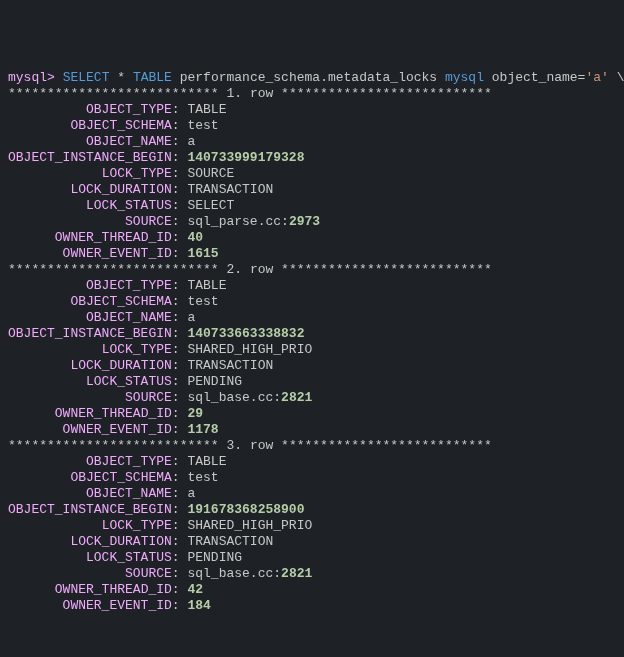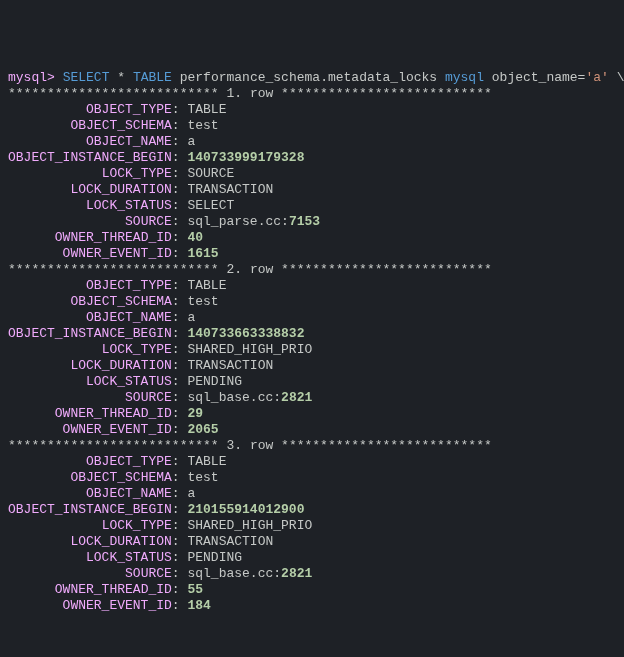--- a/index.html
+++ b/index.html
@@ -30,40 +30,40 @@
 
 <div><span><span class="prompt">mysql&gt;</span> <span class="kw">SELECT</span> <span class="txt">*</span> <span class="kw">TABLE</span> <span class="txt">performance_schema.metadata_locks</span> <span class="kw">mysql</span> <span class="txt">object_name=</span><span class="str">'a'</span> <span class="txt">\G</span></span>
 <span><span class="sep">***************************</span> <span class="txt">1.</span> <span class="txt">row</span> <span class="sep">***************************</span></span>
           <span class="label">OBJECT_TYPE</span>: <span class="val">TABLE</span>
         <span class="label">OBJECT_SCHEMA</span>: <span class="val">test</span>
           <span class="label">OBJECT_NAME</span>: <span class="val">a</span>
 <span class="label">OBJECT_INSTANCE_BEGIN</span>: <span class="num">140733999179328</span>
             <span class="label">LOCK_TYPE</span>: <span class="val">SOURCE</span>
         <span class="label">LOCK_DURATION</span>: <span class="val">TRANSACTION</span>
           <span class="label">LOCK_STATUS</span>: <span class="val">SELECT</span>
-               <span class="label">SOURCE</span>: <span class="val">sql_parse.cc:</span><span class="num">7153</span>
+               <span class="label">SOURCE</span>: <span class="val">sql_parse.cc:</span><span class="num">2973</span>
       <span class="label">OWNER_THREAD_ID</span>: <span class="num">40</span>
        <span class="label">OWNER_EVENT_ID</span>: <span class="num">1615</span>
 <span><span class="sep">***************************</span> <span class="txt">2.</span> <span class="txt">row</span> <span class="sep">***************************</span></span>
           <span class="label">OBJECT_TYPE</span>: <span class="val">TABLE</span>
         <span class="label">OBJECT_SCHEMA</span>: <span class="val">test</span>
           <span class="label">OBJECT_NAME</span>: <span class="val">a</span>
 <span class="label">OBJECT_INSTANCE_BEGIN</span>: <span class="num">140733663338832</span>
             <span class="label">LOCK_TYPE</span>: <span class="val">SHARED_HIGH_PRIO</span>
         <span class="label">LOCK_DURATION</span>: <span class="val">TRANSACTION</span>
           <span class="label">LOCK_STATUS</span>: <span class="val">PENDING</span>
                <span class="label">SOURCE</span>: <span class="val">sql_base.cc:</span><span class="num">2821</span>
       <span class="label">OWNER_THREAD_ID</span>: <span class="num">29</span>
-       <span class="label">OWNER_EVENT_ID</span>: <span class="num">2065</span>
+       <span class="label">OWNER_EVENT_ID</span>: <span class="num">1178</span>
 <span><span class="sep">***************************</span> <span class="txt">3.</span> <span class="txt">row</span> <span class="sep">***************************</span></span>
           <span class="label">OBJECT_TYPE</span>: <span class="val">TABLE</span>
         <span class="label">OBJECT_SCHEMA</span>: <span class="val">test</span>
           <span class="label">OBJECT_NAME</span>: <span class="val">a</span>
-<span class="label">OBJECT_INSTANCE_BEGIN</span>: <span class="num">210155914012900</span>
+<span class="label">OBJECT_INSTANCE_BEGIN</span>: <span class="num">191678368258900</span>
             <span class="label">LOCK_TYPE</span>: <span class="val">SHARED_HIGH_PRIO</span>
         <span class="label">LOCK_DURATION</span>: <span class="val">TRANSACTION</span>
           <span class="label">LOCK_STATUS</span>: <span class="val">PENDING</span>
                <span class="label">SOURCE</span>: <span class="val">sql_base.cc:</span><span class="num">2821</span>
-      <span class="label">OWNER_THREAD_ID</span>: <span class="num">55</span>
+      <span class="label">OWNER_THREAD_ID</span>: <span class="num">42</span>
        <span class="label">OWNER_EVENT_ID</span>: <span class="num">184</span></div>
 
 
 
 
 </body></html>

